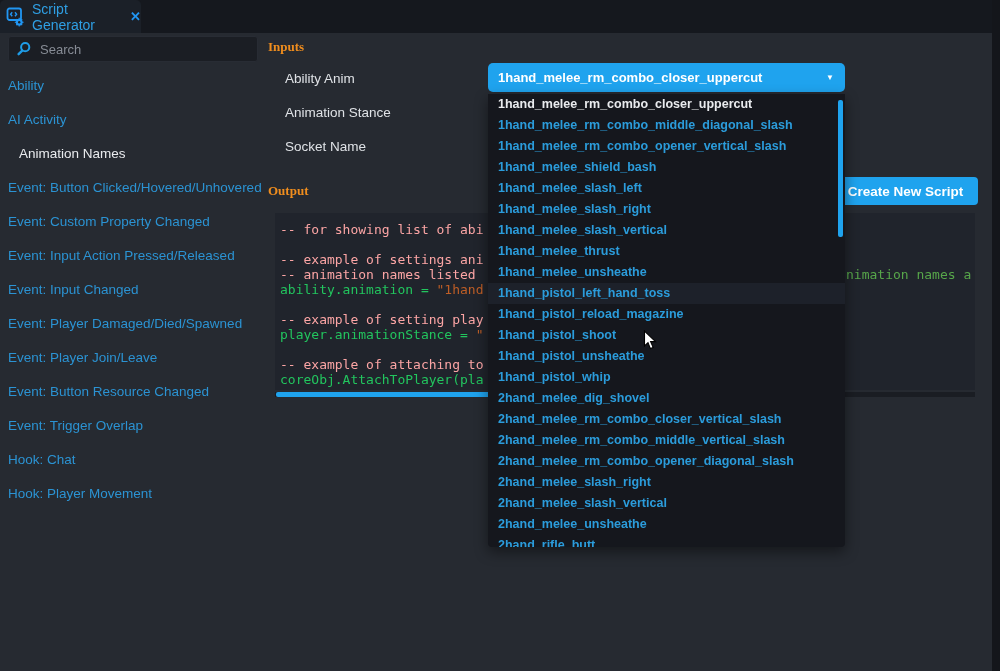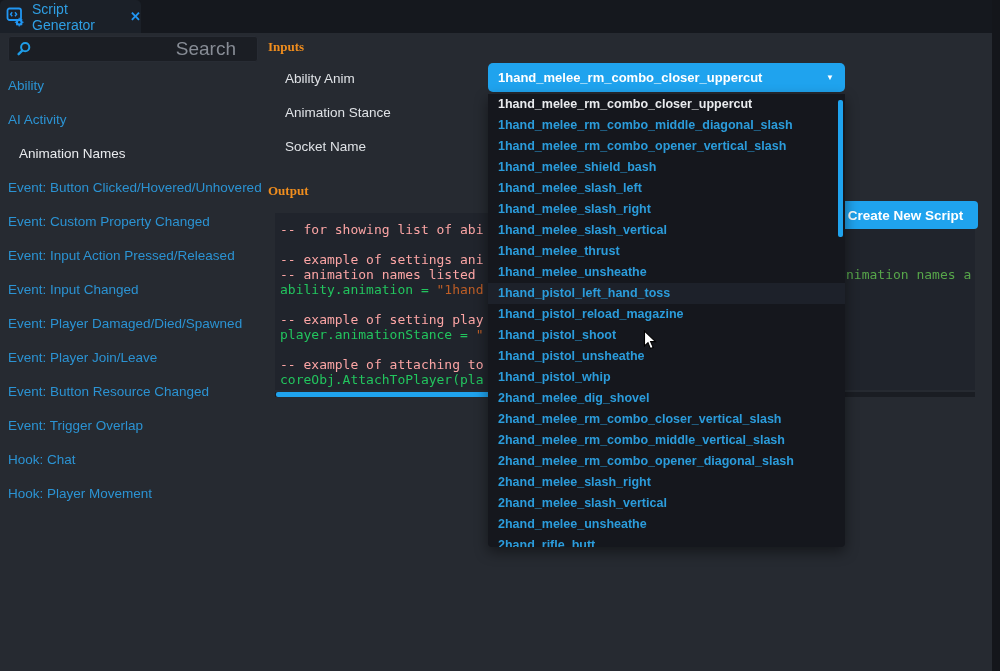--- a/index.html
+++ b/index.html
@@ -11,21 +11,21 @@
   .tab{position:absolute;left:0;top:0;width:141px;height:33px;background:#1b2028;
     border-radius:5px 5px 0 0;display:flex;align-items:center;}
   .tab-title{color:#2f9fe4;font-size:14px;margin-left:6px;}
   .tab-close{color:#2196f3;font-weight:bold;font-size:13px;margin-left:7px;cursor:default;}
   
   .content{position:absolute;left:0;top:33px;width:1000px;height:638px;background:#262a31;}
   
   .searchbox{position:absolute;left:8px;top:3px;width:250px;height:26px;background:#1b1e24;
     border:1px solid #282c34;border-radius:3px;display:flex;align-items:center;}
   .searchbox input{background:transparent;border:none;outline:none;color:#c9cdd3;
-    font-family:"Liberation Sans",sans-serif;font-size:19px;width:200px;text-align:right;}
+    font-family:"Liberation Sans",sans-serif;font-size:13px;width:200px;}
   .searchbox input::placeholder{color:#878c95;}
   
   .sb-list{position:absolute;left:0;top:36px;width:262px;}
   .sb-item{height:34px;line-height:34px;padding-left:8px;font-size:13.5px;color:#2b93d3;
     cursor:default;white-space:nowrap;}
   .sb-item.sel{color:#e9ebee;padding-left:19px;}
   
   .section-label{position:absolute;font-size:13px;font-weight:bold;color:#ef8d1e;font-family:Liberation Serif, serif;}
   .field-label{position:absolute;left:285px;font-size:13.5px;color:#dfe2e6;}
   
@@ -116,21 +116,21 @@
     <span class="section-label" style="left:268px;top:150px;">Output</span>
 
     <div class="codearea" style="top:180px;">
       <div class="codepre"><div class="code-line"><span class="c-comment">-- for showing list of abi</span></div><div class="code-line">&nbsp;</div><div class="code-line"><span class="c-comment">-- example of settings ani</span></div><div class="code-line"><span class="c-comment">-- animation names listed</span></div><div class="code-line"><span class="c-plain">ability.animation = </span><span class="c-string">"1hand</span></div><div class="code-line">&nbsp;</div><div class="code-line"><span class="c-comment">-- example of setting play</span></div><div class="code-line"><span class="c-plain">player.animationStance = </span><span class="c-string">"</span></div><div class="code-line">&nbsp;</div><div class="code-line"><span class="c-comment">-- example of attaching to</span></div><div class="code-line"><span class="c-plain">coreObj.AttachToPlayer(pla</span></div></div>
     </div>
     <span class="code-right" style="top:234px;">nimation names a</span>
     <div class="hscroll-track" style="top:359px;">
       <div class="hscroll-thumb"></div>
     </div>
 
-    <button class="create-btn" style="top:144px;margin-top:24px;">Create New Script</button>
+    <button class="create-btn" style="top:144px;">Create New Script</button>
 
     <div class="dd-header" style="top:30px;">
       <span>1hand_melee_rm_combo_closer_uppercut</span>
       <span class="dd-caret">▼</span>
     </div>
     <div class="dd-list" style="top:61px;">
       <div>
           <div class="dd-opt first">1hand_melee_rm_combo_closer_uppercut</div>
           <div class="dd-opt">1hand_melee_rm_combo_middle_diagonal_slash</div>
           <div class="dd-opt">1hand_melee_rm_combo_opener_vertical_slash</div>

